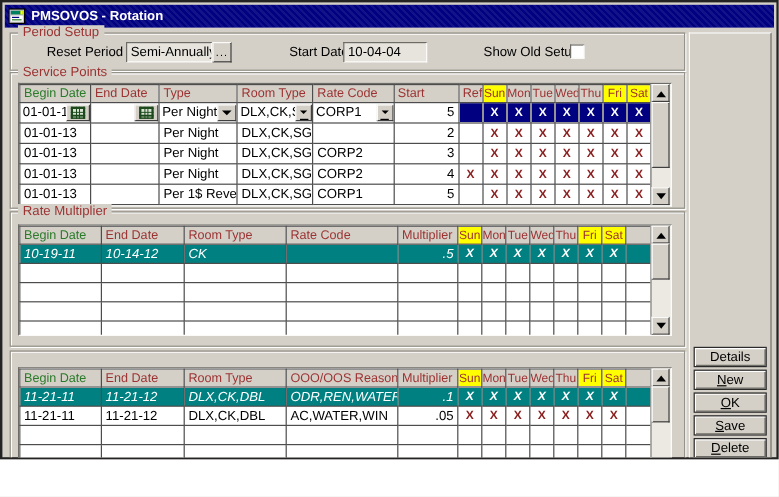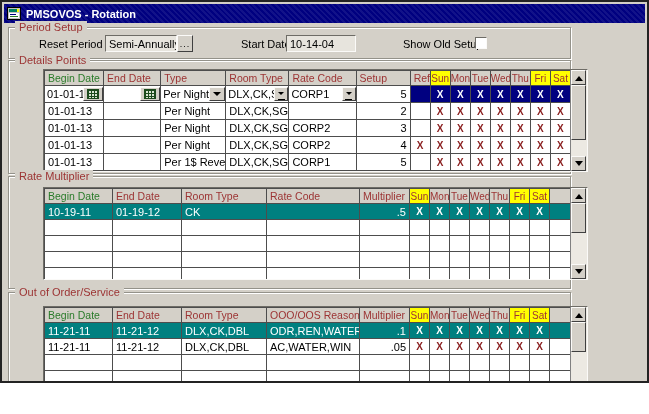--- a/index.html
+++ b/index.html
@@ -17,34 +17,34 @@
   .field{position:absolute;height:17px;box-sizing:border-box;background:#e7e4dd;
     border:1px solid;border-color:#6e6c66 #fbfaf8 #fbfaf8 #6e6c66;
     font-size:11px;color:#000;display:flex;align-items:center;padding:0 3px;white-space:nowrap;overflow:hidden;}
   .btn3d{box-sizing:border-box;background:#d4d0c8;border:1px solid;border-color:#fbfaf8 #404040 #404040 #fbfaf8;
     display:inline-flex;align-items:center;justify-content:center;flex:none;}
   .dots-btn{position:absolute;width:16px;height:17px;font-size:9px;letter-spacing:1px;color:#000;}
   .checkbox{position:absolute;width:12px;height:12px;background:#fff;box-sizing:border-box;
     border:1px solid;border-color:#6e6c66 #fbfaf8 #fbfaf8 #6e6c66;}
   
   .tbl-wrap{position:absolute;background:#fff;box-sizing:border-box;overflow:hidden;
-    border:1px solid;border-color:#6e6c66 #fbfaf8 #fbfaf8 #6e6c66;margin-left:28px;}
+    border:1px solid;border-color:#6e6c66 #fbfaf8 #fbfaf8 #6e6c66;}
   table.grid{border-collapse:collapse;table-layout:fixed;font-size:11px;color:#000;}
   .grid th,.grid td{border:1px solid var(--grid-line,#4d4d4d);padding:0 3px;white-space:nowrap;
     overflow:hidden;text-align:left;font-weight:normal;}
   .grid th{background:var(--window-bg,#d4d0c8);color:var(--header-text,#9c3333);height:14px;font-size:10.5px;}
   .grid td{height:15px;background:#fff;}
   #rotation-table td{height:16px;}
   .grid th.green{color:var(--begin-date-header,#2a7b2a);}
   .grid th.day{text-align:center;padding:0;font-size:10px;}
   .grid th.hl{background:var(--day-highlight,#ffff00);}
   .grid td.day{text-align:center;color:var(--x-mark,#8b2020);font-weight:bold;font-size:10px;padding:0;}
   .grid td.num{text-align:right;}
   .grid td.navy{background:var(--selection-navy,#000080);color:#fff;}
-  .grid tr.teal td{background:var(--selection-teal,#008080);color:#fff;}
+  .grid tr.teal td{background:var(--selection-teal,#008080);color:#fff;font-style:italic;}
   .grid tr.teal td.day{color:#fff;}
   .cell-edit{display:flex;align-items:center;height:100%;background:#fff;}
   .cell-edit .txt{flex:1;overflow:hidden;white-space:nowrap;padding:0 2px;}
   td.widget{padding:0;}
   .cal-btn{width:20px;height:14px;}
   .cal-glyph{width:12px;height:10px;box-sizing:border-box;border:1px solid #1c4a1c;
     background:repeating-linear-gradient(to right,#1c4a1c 0 1px,rgba(0,0,0,0) 1px 3px),
                repeating-linear-gradient(to bottom,#1c4a1c 0 1px,rgba(0,0,0,0) 1px 3px),#d8e4d2;}
   .combo-btn{width:16px;height:14px;}
   .lov-btn{width:14px;height:14px;flex-direction:column;}
@@ -83,27 +83,27 @@
     </svg>
     <span>PMSOVOS - Rotation</span>
   </div>
 
   <div class="gb" style="left:6px;top:25px;width:561px;height:30px;">
     <span class="gb-label">Period Setup</span>
     <span class="lbl" style="left:30px;top:10px;width:62px;text-align:right;">Reset Period</span>
     <div class="field" style="left:96px;top:7px;width:72px;">Semi-Annually</div>
     <button class="btn3d dots-btn" style="left:168px;top:7px;">...</button>
     <span class="lbl" style="left:232px;top:10px;">Start Date</span>
-    <div class="field" style="left:277px;top:7px;width:70px;">10-14-04</div>
+    <div class="field" style="left:277px;top:7px;width:70px;">10-04-04</div>
     <span class="lbl" style="left:394px;top:10px;">Show Old Setup</span>
     <span class="checkbox" style="left:466px;top:9px;" id="show-old-cb"></span>
   </div>
 
   <div class="gb" style="left:6px;top:58px;width:561px;height:112px;">
-    <span class="gb-label">Details Points</span>
+    <span class="gb-label">Service Points</span>
     <div class="tbl-wrap" style="left:6px;top:8px;width:545px;height:103px;">
       <table class="grid" id="rotation-table" style="width:527px;">
           <colgroup>
             <col style="width:59px">
             <col style="width:57px">
             <col style="width:65px">
             <col style="width:63px">
             <col style="width:67px">
             <col style="width:54px">
             <col style="width:20px">
@@ -115,21 +115,21 @@
             <col style="width:20px">
             <col style="width:20px">
           </colgroup>
           <tbody>
             <tr>
               <th class="green">Begin Date</th>
               <th class="">End Date</th>
               <th class="">Type</th>
               <th class="">Room Type</th>
               <th class="">Rate Code</th>
-              <th class="">Setup</th>
+              <th class="">Start</th>
               <th class="">Ref.</th>
               <th class="day hl">Sun</th>
               <th class="day">Mon</th>
               <th class="day">Tue</th>
               <th class="day">Wed</th>
               <th class="day">Thu</th>
               <th class="day hl">Fri</th>
               <th class="day hl">Sat</th>
             </tr>
             <tr>
@@ -293,21 +293,21 @@
               <th class="day">Mon</th>
               <th class="day">Tue</th>
               <th class="day">Wed</th>
               <th class="day">Thu</th>
               <th class="day hl">Fri</th>
               <th class="day hl">Sat</th>
               <th></th>
             </tr>
             <tr class="teal">
       <td>10-19-11</td>
-      <td>01-19-12</td>
+      <td>10-14-12</td>
       <td>CK</td>
       <td></td>
       <td class="num">.5</td>
               <td class="day">X</td>
               <td class="day">X</td>
               <td class="day">X</td>
               <td class="day">X</td>
               <td class="day">X</td>
               <td class="day">X</td>
               <td class="day">X</td>
@@ -381,21 +381,20 @@
           </span>
         <div class="sb-thumb" style="top:15px;height:30px;"></div>
         <span class="btn3d sb-btn sb-down">
             <span class="tri-d"></span>
           </span>
       </div>
     </div>
   </div>
 
   <div class="gb" style="left:6px;top:290px;width:561px;height:112px;">
-    <span class="gb-label">Out of Order/Service</span>
     <div class="tbl-wrap" style="left:6px;top:13px;width:545px;height:95px;">
       <table class="grid" id="ooo-table" style="width:527px;">
           <colgroup>
             <col style="width:68px">
             <col style="width:69px">
             <col style="width:85px">
             <col style="width:93px">
             <col style="width:50px">
             <col style="width:20px">
             <col style="width:20px">
@@ -504,14 +503,24 @@
             <span class="tri-u"></span>
           </span>
         <div class="sb-thumb" style="top:15px;height:30px;"></div>
         <span class="btn3d sb-btn sb-down">
             <span class="tri-d"></span>
           </span>
       </div>
     </div>
   </div>
 
+  <div class="right-panel">
+    <div class="btn-col" id="action-buttons">
+        <button class="act-btn">Details</button>
+        <button class="act-btn"><u>N</u>ew</button>
+        <button class="act-btn"><u>O</u>K</button>
+        <button class="act-btn"><u>S</u>ave</button>
+        <button class="act-btn"><u>D</u>elete</button>
+        <button class="act-btn"><u>C</u>lose</button>
+      </div>
+  </div>
 
 </div>
 
 </body></html>

